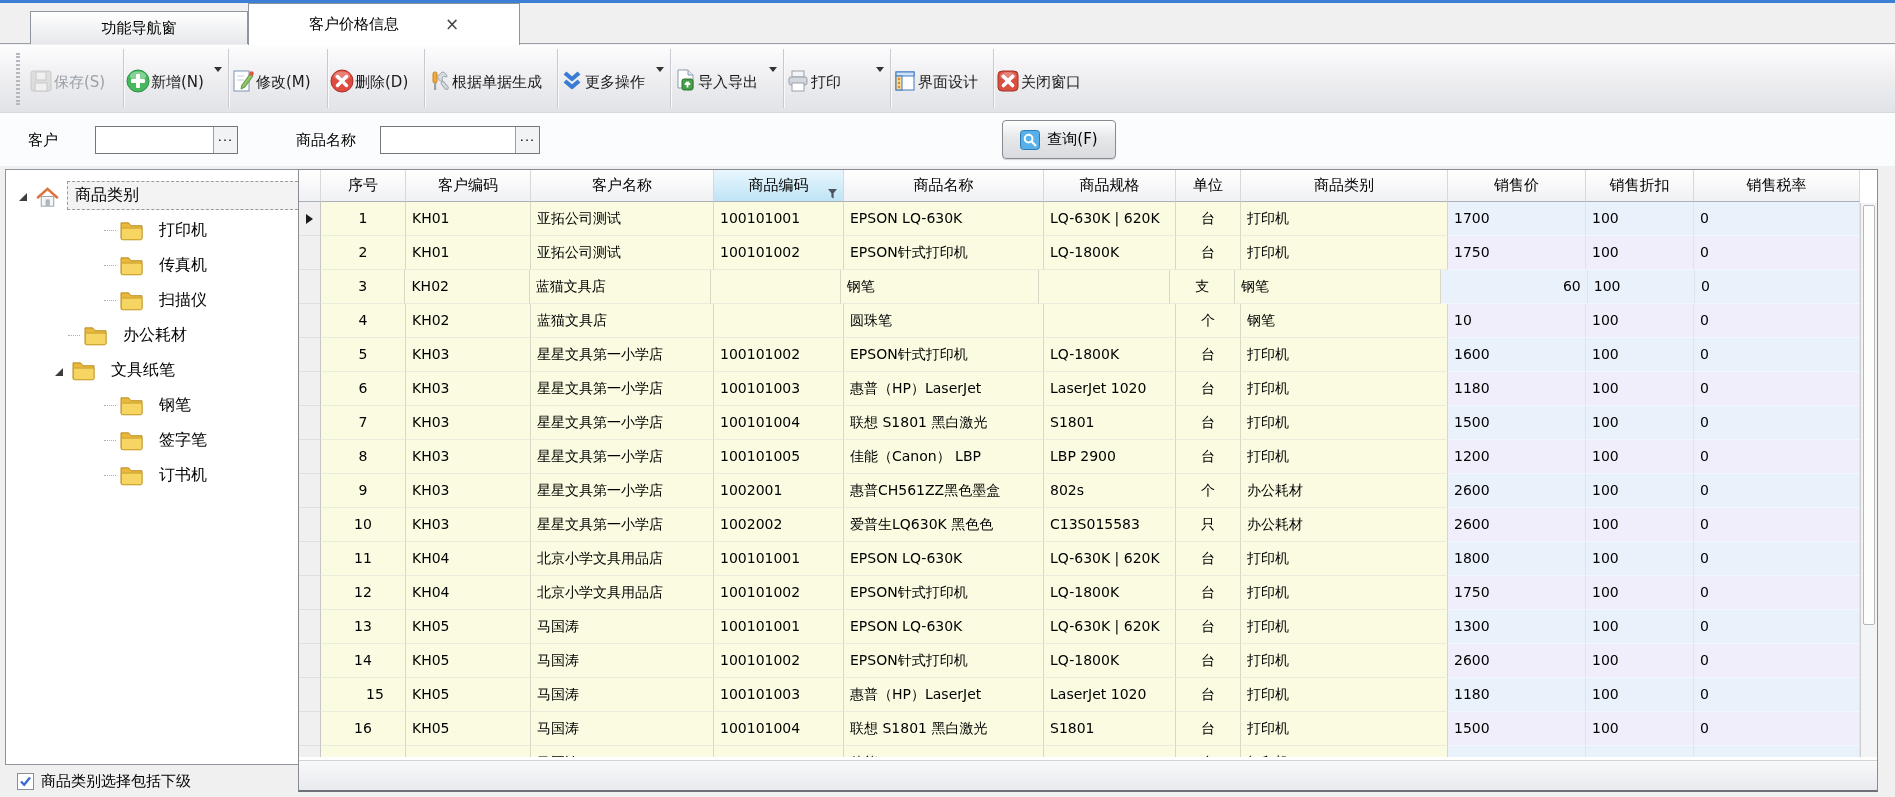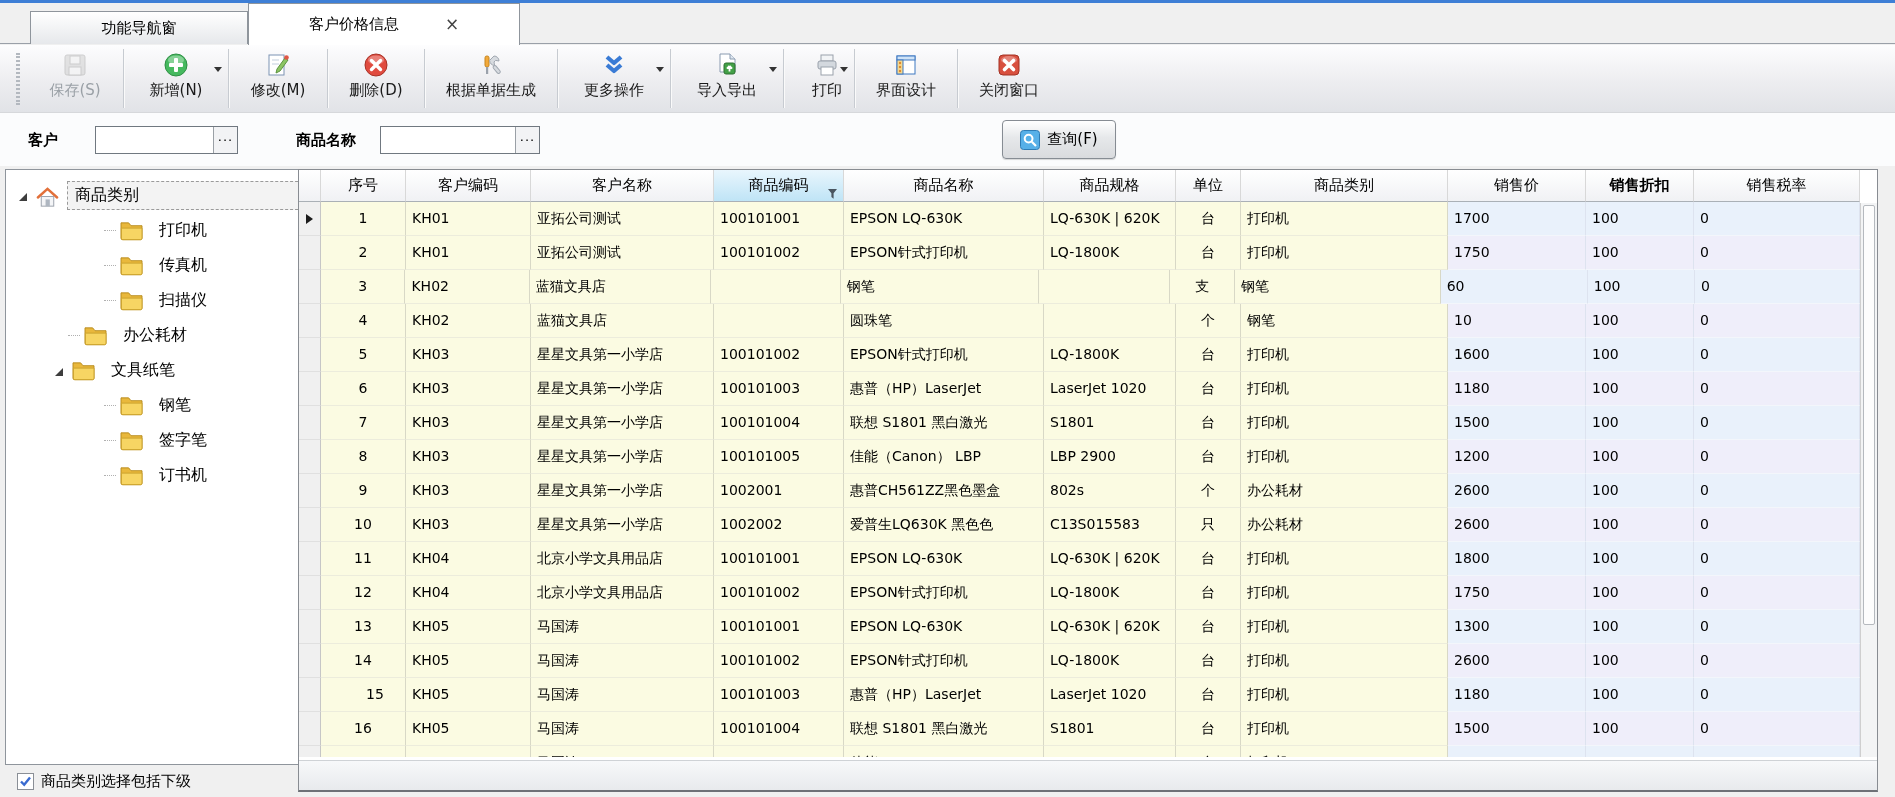--- a/index.html
+++ b/index.html
@@ -16,32 +16,32 @@
   .tab.active { left:248px; top:0; width:272px; height:42px; background:#fff;
     border:1px solid #8f959c; border-bottom:none; z-index:3; }
   .tabclose { margin-left:46px; font-size:17px; color:#444; line-height:1; }
 
   
   .toolbar { position:absolute; left:0; top:45px; width:1895px; height:68px;
     background:linear-gradient(#fdfdfe 0%, #ededf0 55%, #e1e3e7 100%);
     border-bottom:1px solid #d6d8db; display:flex; align-items:stretch; padding-left:16px; }
   .grip { width:4px; height:52px; align-self:center; margin-right:8px;
     border-left:2px dotted #b3b8bf; border-right:2px dotted #b3b8bf; }
-  .tbtn { position:relative; display:flex; flex-direction:column; align-items:center;
+  .tbtn { position:relative; display:flex; flex-direction:row; align-items:center;
     justify-content:flex-start; padding-top:7px; font-size:15px; color:#1a1a1a; }
   .tbtn .ticon26 { width:26px; height:26px; margin-bottom:3px; }
   .tbtn.disabled { color:#9aa0a6; }
   .tbtn.disabled svg { opacity:.55; filter:grayscale(1); }
   .tb-sep { width:1px; background:#c7cbd1; box-shadow:1px 0 0 #fafafa; margin:4px 1px; }
   .dd { position:absolute; right:5px; top:22px; width:0; height:0;
     border-left:4px solid transparent; border-right:4px solid transparent; border-top:5px solid #333; }
 
   
   .filterbar { position:absolute; left:0; top:113px; width:1895px; height:53px; background:#fbfcfd; }
-  .flabel { position:absolute; top:18px; font-size:15px;font-weight:bold; }
+  .flabel { position:absolute; top:18px; font-size:15px; }
   .lookup { position:absolute; top:13px; height:28px; display:flex; background:#fff; border:1px solid #707880; }
   .lookup input { flex:1; border:none; outline:none; font-size:14px; padding:0 4px; min-width:0; background:#fff; }
   .lookup .dots { width:24px; border-left:1px solid #9aa0a6; background:#f2f3f5; font-size:13px;
     display:flex; align-items:center; justify-content:center; letter-spacing:1px; cursor:default; line-height:0; padding-bottom:6px; }
   .querybtn { position:absolute; left:1002px; top:7px; width:114px; height:39px; border:1px solid #868c93;
     border-radius:4px; background:linear-gradient(#ffffff,#e6e8ea 45%,#d9dbde);
     display:flex; align-items:center; justify-content:center; gap:7px; font-size:15px; cursor:default;
     box-shadow:0 1px 1px rgba(0,0,0,.15); }
 
   
@@ -173,21 +173,21 @@
         <span class="ticon26"><svg viewBox="0 0 26 26" width="26" height="26">
             <path d="M6 2 h10 l5 5 v13 h-15 z" fill="#fff" stroke="#8a9bb0"></path>
             <path d="M16 2 v5 h5" fill="#dfe7f0" stroke="#8a9bb0"></path>
             <rect x="10" y="11" width="11" height="11" rx="2" fill="#43a047" stroke="#2d7031"></rect>
             <path d="M15.5 19.5 v-5.5 M15.5 14 l-2.6 2.6 M15.5 14 l2.6 2.6" stroke="#fff" stroke-width="1.8" fill="none"></path>
           </svg></span>
         <span>导入导出</span>
         <span class="dd"></span>
       </div>
       <div class="tb-sep"></div>
-      <div class="tbtn" style="width: 68px; padding-left: 16px;">
+      <div class="tbtn" style="width: 104px;">
         <span class="ticon26"><svg viewBox="0 0 26 26" width="26" height="26">
             <rect x="7" y="3" width="12" height="6" fill="#f2f4f6" stroke="#9aa1ab"></rect>
             <rect x="4" y="9" width="18" height="8" rx="2" fill="#d3d8de" stroke="#9aa1ab"></rect>
             <rect x="7" y="15" width="12" height="8" fill="#fff" stroke="#9aa1ab"></rect>
           </svg></span>
         <span>打印</span>
         <span class="dd"></span>
       </div>
       <div class="tb-sep"></div>
       <div class="tbtn" style="width: 100px;">
@@ -341,21 +341,21 @@
       <div class="hcell" style="width: 125px;"><span>客户编码</span></div>
       <div class="hcell" style="width: 183px;"><span>客户名称</span></div>
       <div class="hcell filtered" style="width: 130px;"><span>商品编码</span><span class="funnel"><svg width="11" height="12" viewBox="0 0 11 12">
             <path d="M1 1 h9 l-3.4 4.2 v5.6 l-2.2-1.9 v-3.7 z" fill="#4a5560"></path>
           </svg></span></div>
       <div class="hcell" style="width: 200px;"><span>商品名称</span></div>
       <div class="hcell" style="width: 132px;"><span>商品规格</span></div>
       <div class="hcell" style="width: 65px;"><span>单位</span></div>
       <div class="hcell" style="width: 207px;"><span>商品类别</span></div>
       <div class="hcell" style="width: 138px;"><span>销售价</span></div>
-      <div class="hcell" style="width: 108px; font-weight: bold;"><span>销售折扣</span></div>
+      <div class="hcell" style="width: 108px;"><span>销售折扣</span></div>
       <div class="hcell" style="width: 166px;"><span>销售税率</span></div>
     </div>
   <div class="grows" id="grid-rows">
       <div class="grow">
         <div class="selcell">
           <span class="rowmarker"></span>
         </div>
         <div class="cell plain center" style="width: 85px;">1</div>
         <div class="cell plain" style="width: 125px;">KH01</div>
         <div class="cell plain" style="width: 183px;">亚拓公司测试</div>
@@ -385,21 +385,21 @@
       <div class="grow">
         <div class="selcell"></div>
         <div class="cell plain center" style="width: 85px;">3</div>
         <div class="cell plain" style="width: 125px;">KH02</div>
         <div class="cell plain" style="width: 183px;">蓝猫文具店</div>
         <div class="cell plain" style="width: 130px;"></div>
         <div class="cell plain" style="width: 200px;">钢笔</div>
         <div class="cell plain" style="width: 132px;"></div>
         <div class="cell plain center" style="width: 65px;">支</div>
         <div class="cell plain" style="width: 207px;">钢笔</div>
-        <div class="cell numeric odd" style="width: 148px;">60</div>
+        <div class="cell numeric odd" style="width: 148px; text-align: right;">60</div>
         <div class="cell numeric odd" style="width: 108px;">100</div>
         <div class="cell numeric odd" style="width: 166px;">0</div>
       </div>
       <div class="grow">
         <div class="selcell"></div>
         <div class="cell plain center" style="width: 85px;">4</div>
         <div class="cell plain" style="width: 125px;">KH02</div>
         <div class="cell plain" style="width: 183px;">蓝猫文具店</div>
         <div class="cell plain" style="width: 130px;"></div>
         <div class="cell plain" style="width: 200px;">圆珠笔</div>

